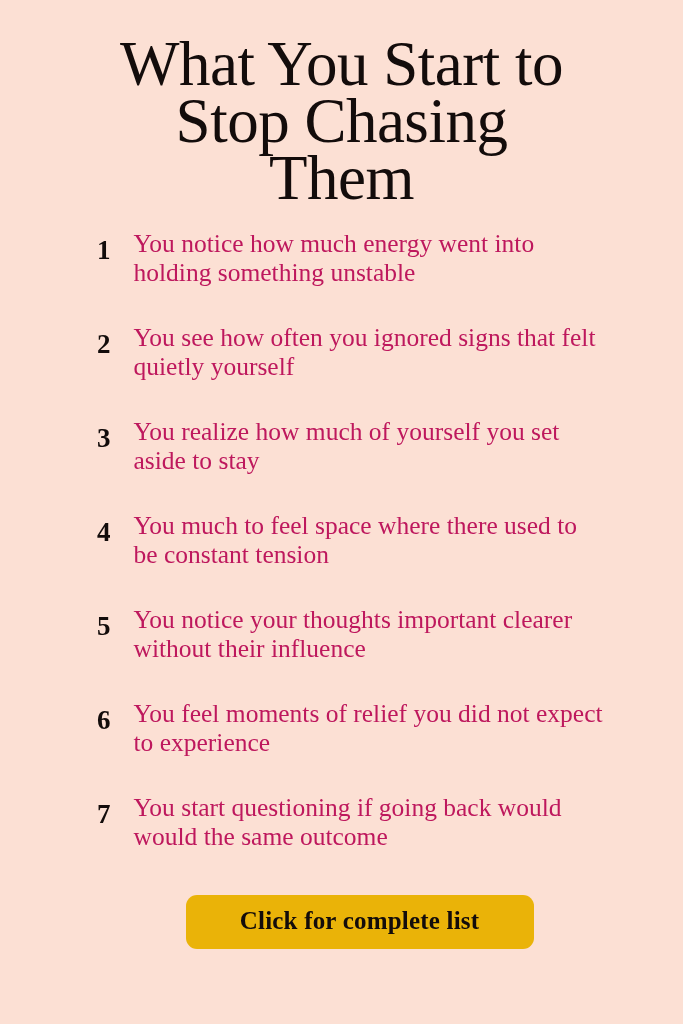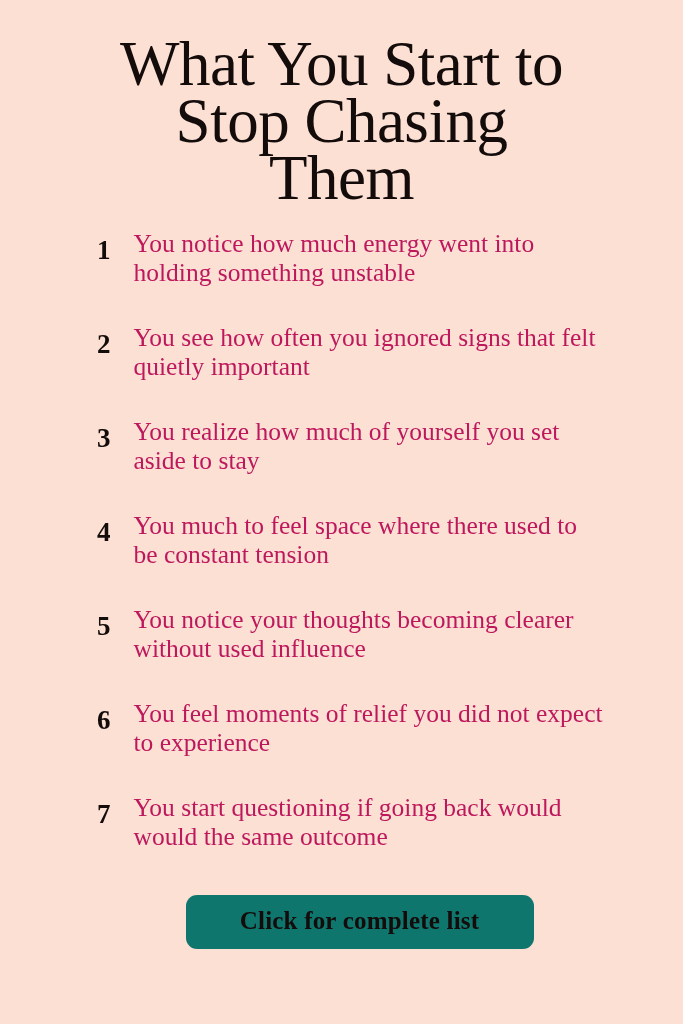--- a/index.html
+++ b/index.html
@@ -83,21 +83,21 @@
 
   
   .cta-wrap {
     margin-top: 44px;
     display: flex;
     justify-content: center;
     width: 100%;
   }
   .cta-button {
     display: inline-block;
-    background: #0f766e;
+    background: #eab308;
     color: #130c0b;
     border: none;
     border-radius: 11px;
     padding: 11px 30px 13px 30px;
     min-width: 348px;
     box-sizing: border-box;
     text-align: center;
     font-family: "Liberation Serif", "DejaVu Serif", serif;
     font-weight: 700;
     font-size: 25px;
@@ -118,33 +118,33 @@
     <span class="tline">Them</span>
   </h1>
 
   <ul class="list">
     <li class="list-item">
       <span class="item-num">1</span>
       <span class="item-text">You notice how much energy went into holding something unstable</span>
     </li>
     <li class="list-item">
       <span class="item-num">2</span>
-      <span class="item-text">You see how often you ignored signs that felt quietly important</span>
+      <span class="item-text">You see how often you ignored signs that felt quietly yourself</span>
     </li>
     <li class="list-item">
       <span class="item-num">3</span>
       <span class="item-text">You realize how much of yourself you set aside to stay</span>
     </li>
     <li class="list-item">
       <span class="item-num">4</span>
       <span class="item-text">You much to feel space where there used to be constant tension</span>
     </li>
     <li class="list-item">
       <span class="item-num">5</span>
-      <span class="item-text">You notice your thoughts becoming clearer without used influence</span>
+      <span class="item-text">You notice your thoughts important clearer without their influence</span>
     </li>
     <li class="list-item">
       <span class="item-num">6</span>
       <span class="item-text">You feel moments of relief you did not expect to experience</span>
     </li>
     <li class="list-item">
       <span class="item-num">7</span>
       <span class="item-text">You start questioning if going back would would the same outcome</span>
     </li>
   </ul>

